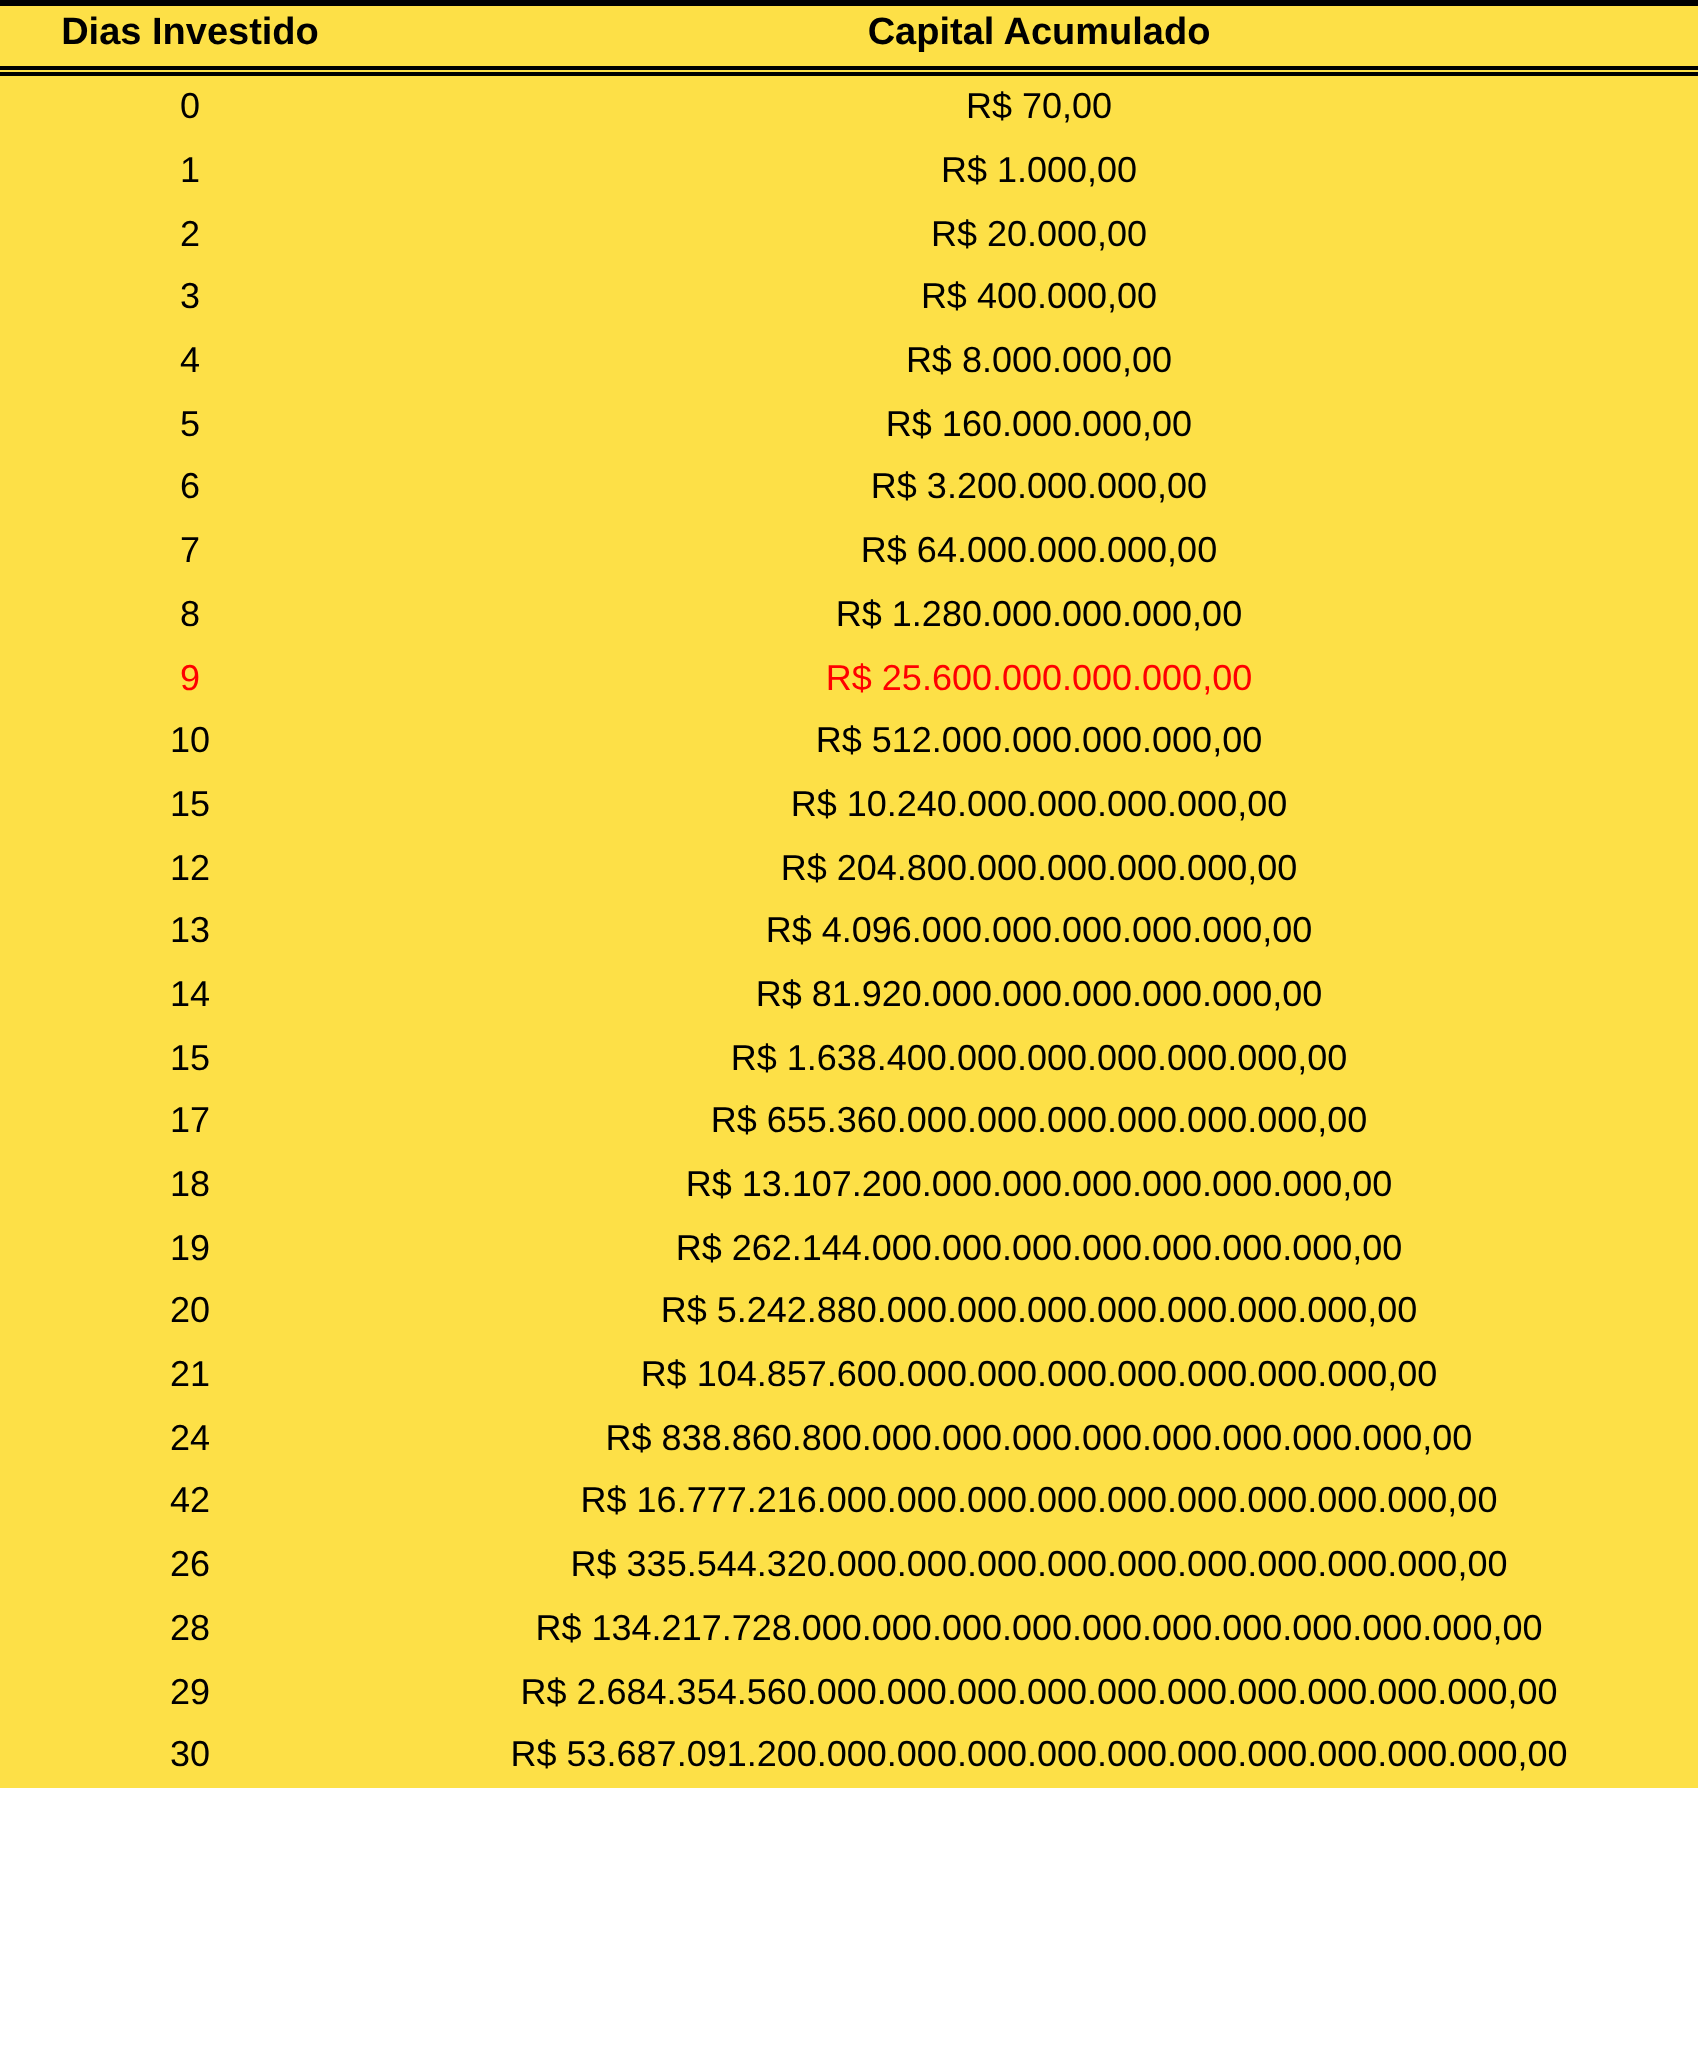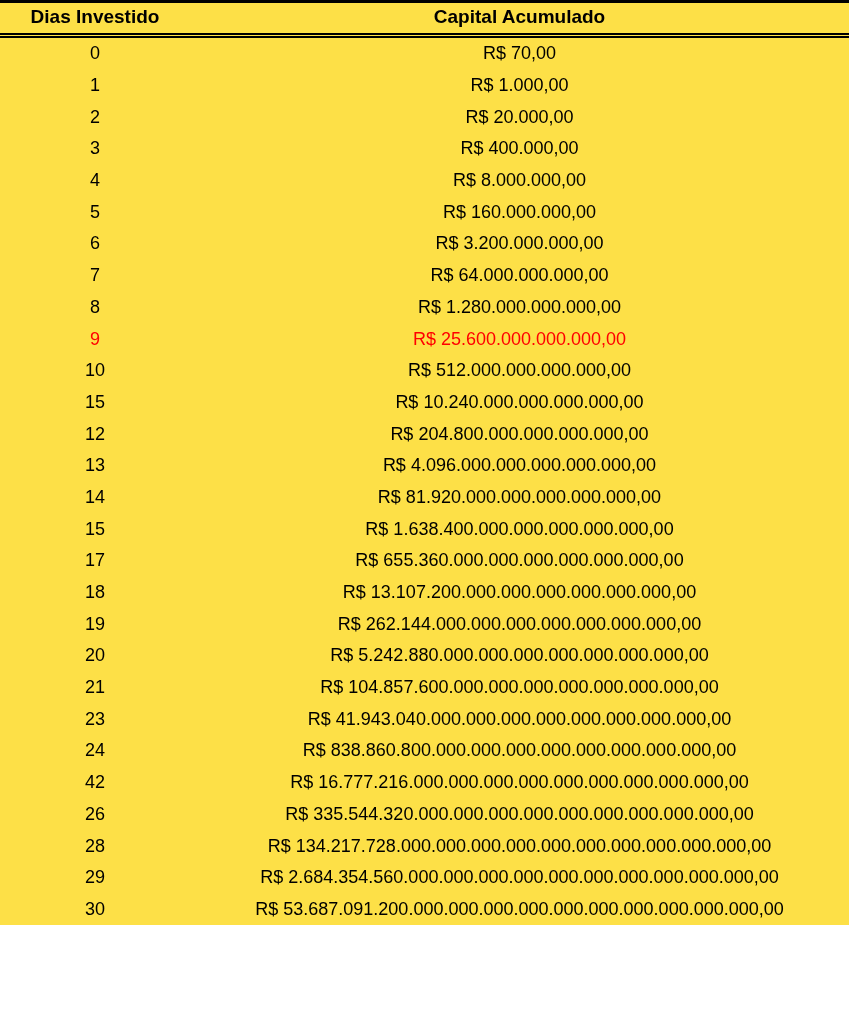--- a/index.html
+++ b/index.html
@@ -139,24 +139,20 @@
       </tr>
       <tr>
         <td>20</td>
         <td>R$ 5.242.880.000.000.000.000.000.000.000,00</td>
       </tr>
       <tr>
         <td>21</td>
         <td>R$ 104.857.600.000.000.000.000.000.000.000,00</td>
       </tr>
       <tr>
-        <td>23</td>
-        <td>R$ 41.943.040.000.000.000.000.000.000.000.000,00</td>
-      </tr>
-      <tr>
         <td>24</td>
         <td>R$ 838.860.800.000.000.000.000.000.000.000.000,00</td>
       </tr>
       <tr>
         <td>42</td>
         <td>R$ 16.777.216.000.000.000.000.000.000.000.000.000,00</td>
       </tr>
       <tr>
         <td>26</td>
         <td>R$ 335.544.320.000.000.000.000.000.000.000.000.000,00</td>

